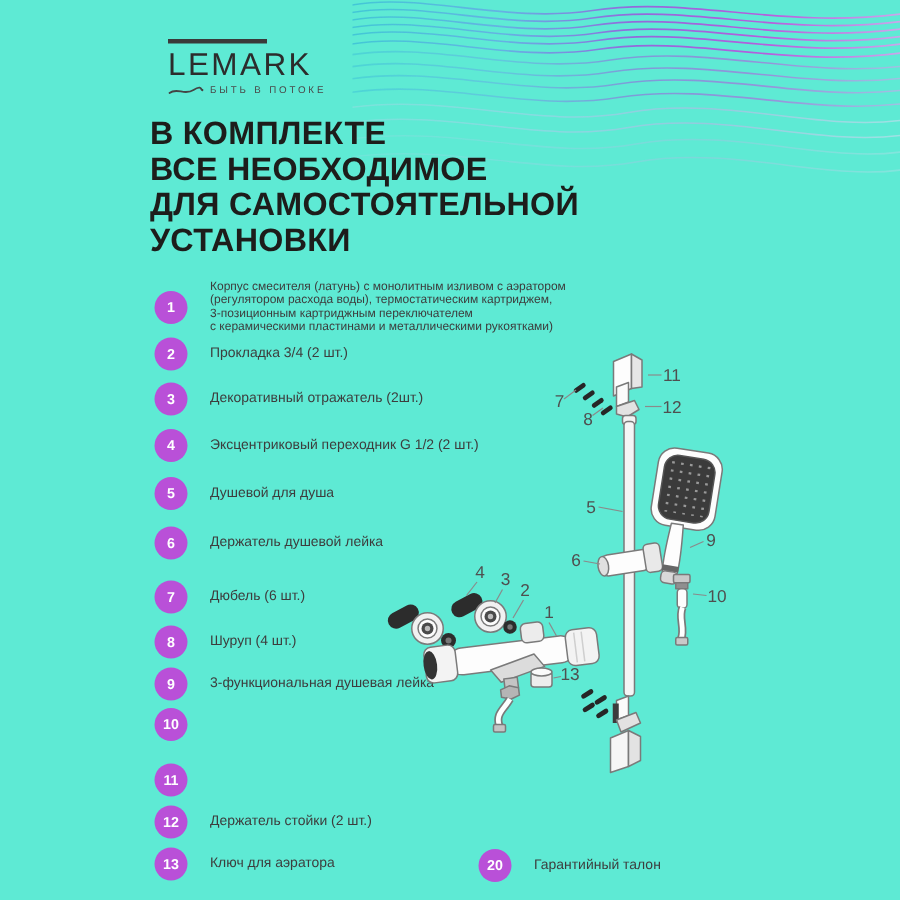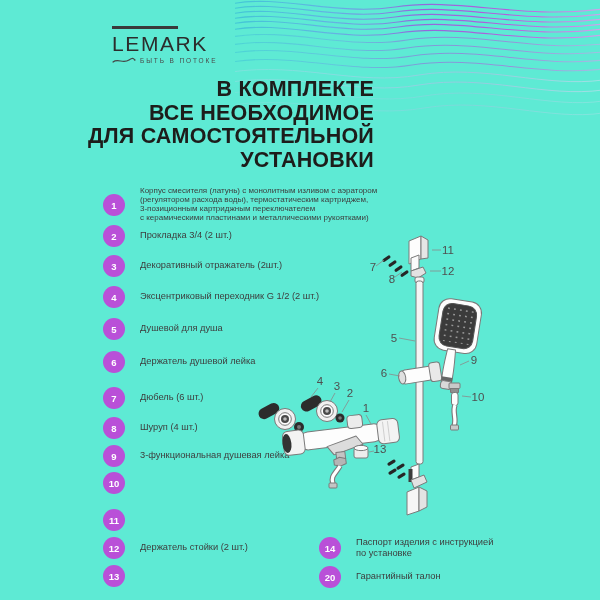--- a/index.html
+++ b/index.html
@@ -11,23 +11,23 @@
   .waves{position:absolute;top:0;right:0;}
   
   .logo{position:absolute;left:112px;top:26px;}
   .logo-line{width:66px;height:2.5px;background:#3a3a3a;margin-bottom:3px;}
   .logo-brand{font-size:21px;letter-spacing:1.6px;color:#2c2c2c;font-weight:normal;}
   .logo-tagrow{display:flex;align-items:center;margin-top:1px;}
   .logo-swoosh{margin-right:4px;display:block;}
   .logo-tag{font-size:6.5px;letter-spacing:1.9px;color:#4a4a4a;}
   
   .heading{
-    position:absolute;left:88px;top:78px;
+    position:absolute;left:100px;top:78px;
     font-size:21.5px;line-height:23.5px;font-weight:bold;letter-spacing:.2px;
-    color:#1d1d1b;white-space:pre-line;text-align:right;
+    color:#1d1d1b;white-space:pre-line;
   }
   
   .row{position:absolute;display:flex;align-items:center;height:22px;}
   .num{
     flex:0 0 22px;width:22px;height:22px;border-radius:50%;
     background:var(--accent,#b950d8);color:#fff;
     font-size:9.5px;font-weight:bold;
     display:flex;align-items:center;justify-content:center;
   }
   .lbl{
@@ -145,27 +145,23 @@
   </div>
   <div class="row" style="left:103px;top:509px">
     <span class="num">11</span>
   </div>
   <div class="row" style="left:103px;top:537px">
     <span class="num">12</span>
     <span class="lbl">Держатель стойки (2 шт.)</span>
   </div>
   <div class="row" style="left:103px;top:565px">
     <span class="num">13</span>
-  </div>
-
-  <div class="row" style="left:319px;top:537px">
-    <span class="num">14</span>
-    <span class="lbl" style="width:200px">Паспорт изделия с инструкцией
-по установке</span>
-  </div>
+    <span class="lbl">Ключ для аэратора</span>
+  </div>
+
   <div class="row" style="left:319px;top:566px">
     <span class="num">20</span>
     <span class="lbl" style="width:200px">Гарантийный талон</span>
   </div>
 
   <svg class="diagram" width="600" height="600" viewBox="0 0 600 600">
     <g stroke="#7a7a7a" stroke-width="1" fill="none" stroke-linejoin="round">
 
       <g>
         <polygon points="409,241 421,236 421,259 409,264" fill="#fdfdfd"></polygon>

